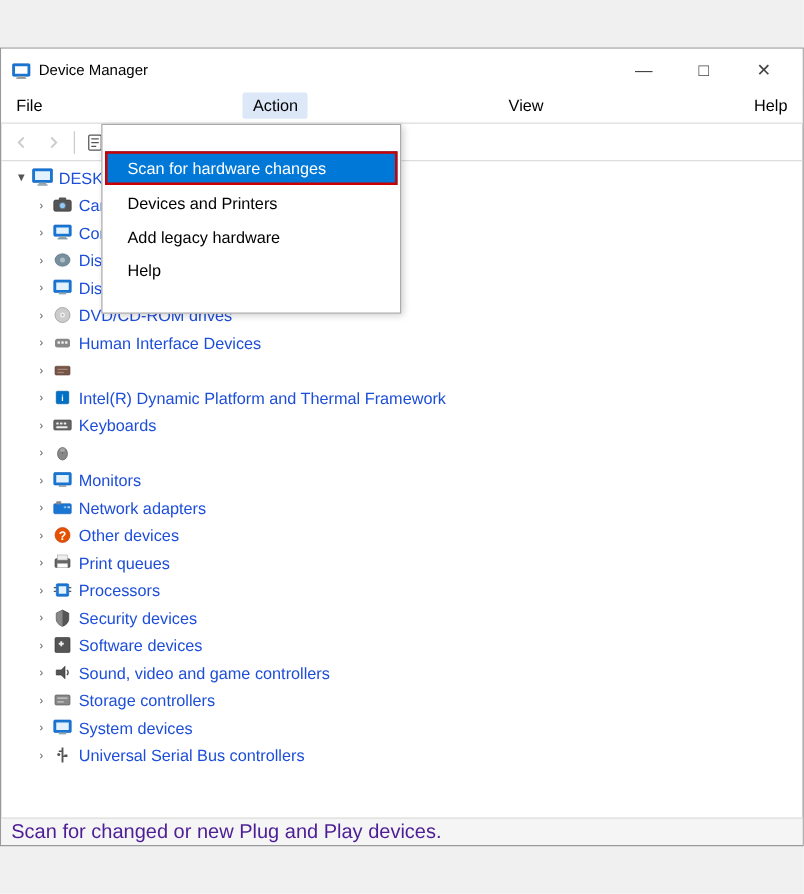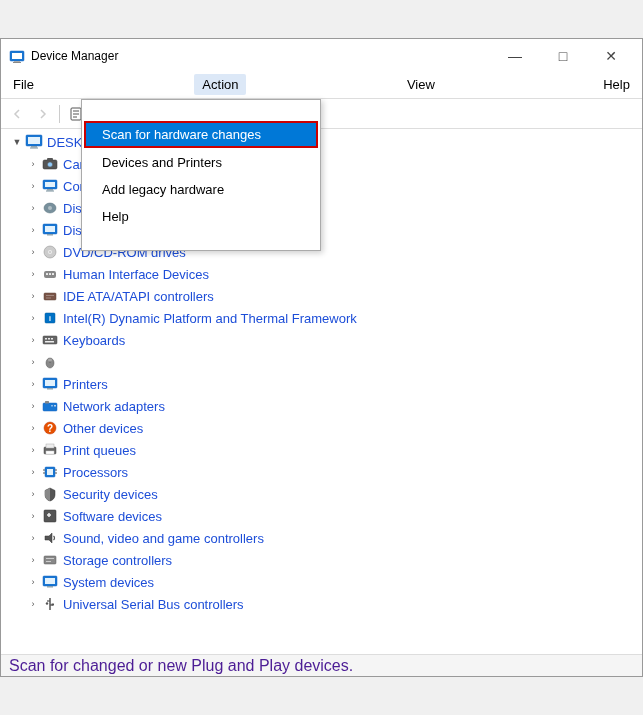--- a/index.html
+++ b/index.html
@@ -354,21 +354,20 @@
     </div>
         <div class="tree-item tree-child">
       <span class="expand-arrow">›</span>
       <span class="item-icon">
             <svg width="16" height="16" viewBox="0 0 16 16">
               <rect x="2" y="5" width="12" height="7" rx="1" fill="#795548" stroke="#5d4037" stroke-width="0.5"></rect>
               <rect x="4" y="7" width="8" height="1" fill="#a1887f"></rect>
               <rect x="4" y="9.5" width="5" height="1" fill="#a1887f"></rect>
             </svg>
           </span>
-      <span class="item-label">IDE ATA/ATAPI controllers</span>
     </div>
         <div class="tree-item tree-child">
       <span class="expand-arrow">›</span>
       <span class="item-icon">
             <svg width="16" height="16" viewBox="0 0 16 16">
               <rect x="3" y="3" width="10" height="10" rx="1" fill="#0071c5" stroke="#005a9e" stroke-width="0.5"></rect>
               <text x="8" y="11" text-anchor="middle" font-size="7" fill="#fff" font-weight="bold">i</text>
             </svg>
           </span>
       <span class="item-label">Intel(R) Dynamic Platform and Thermal Framework</span>
@@ -398,21 +397,21 @@
     </div>
         <div class="tree-item tree-child">
       <span class="expand-arrow">›</span>
       <span class="item-icon">
             <svg width="16" height="16" viewBox="0 0 16 16">
               <rect x="1" y="2" width="14" height="10" rx="1" fill="#1976d2" stroke="#1565c0" stroke-width="0.5"></rect>
               <rect x="3" y="4" width="10" height="6" fill="#e3f2fd"></rect>
               <rect x="5" y="12" width="6" height="1.5" fill="#90a4ae"></rect>
             </svg>
           </span>
-      <span class="item-label">Printers</span>
+      <span class="item-label">Monitors</span>
     </div>
         <div class="tree-item tree-child">
       <span class="expand-arrow">›</span>
       <span class="item-icon">
             <svg width="16" height="16" viewBox="0 0 16 16">
               <rect x="1" y="5" width="14" height="8" rx="1" fill="#1976d2" stroke="#1565c0" stroke-width="0.5"></rect>
               <rect x="12" y="7" width="2" height="1.5" rx="0.3" fill="#fff" opacity="0.7"></rect>
               <rect x="9" y="7" width="2" height="1.5" rx="0.3" fill="#fff" opacity="0.5"></rect>
               <rect x="3" y="3" width="4" height="2.5" rx="0.5" fill="#888"></rect>
             </svg>

